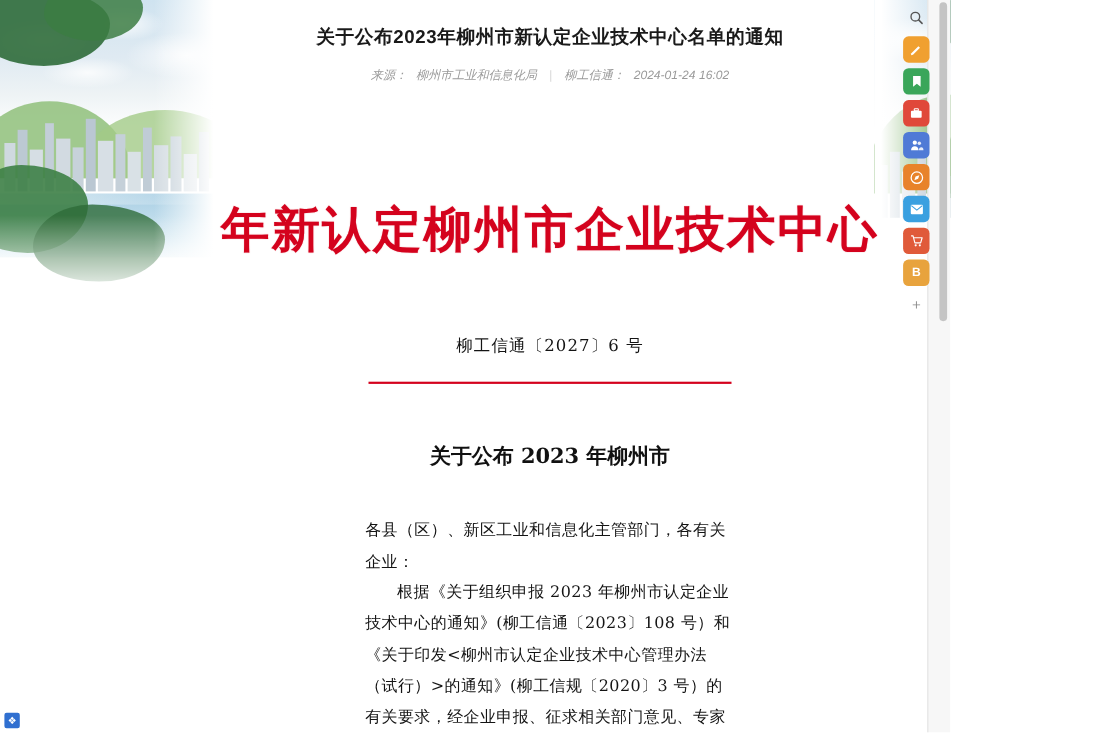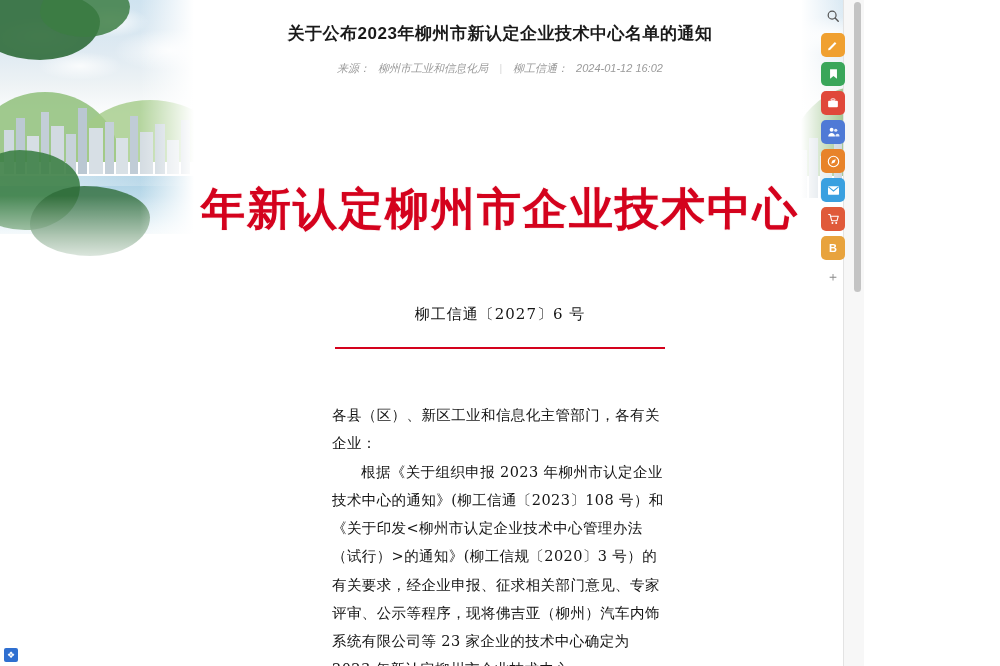--- a/index.html
+++ b/index.html
@@ -295,30 +295,31 @@
 
     <div class="fade-bottom"></div>
     <div class="fade-inner-right"></div>
   </div>
 
   <div class="doc-header">
     <div class="doc-title">关于公布2023年柳州市新认定企业技术中心名单的通知</div>
     <div class="doc-meta">
       <span>来源：</span><span>柳州市工业和信息化局</span>
       <span class="meta-sep">|</span>
-      <span>柳工信通：</span><span>2024-01-12 16:02</span>
+      <span>柳工信通：</span><span>2024-01-24 16:02</span>
     </div>
   </div>
 
   <div class="doc-body">
     <div class="red-heading">年新认定柳州市企业技术中心</div>
     <div class="doc-number">柳工信通〔2027〕6 号</div>
     <div class="red-rule"></div>
 
     <div class="subject">
+      <div>关于公布 2023 年柳州市</div>
     </div>
 
     <div class="para first">各县（区）、新区工业和信息化主管部门，各有关企业：</div>
     <div class="para indent">根据《关于组织申报 2023 年柳州市认定企业技术中心的通知》(柳工信通〔2023〕108 号）和《关于印发&lt;柳州市认定企业技术中心管理办法（试行）&gt;的通知》(柳工信规〔2020〕3 号）的有关要求，经企业申报、征求相关部门意见、专家评审、公示等程序，现将佛吉亚（柳州）汽车内饰系统有限公司等 23 家企业的技术中心确定为 2023 年新认定柳州市企业技术中心。</div>
   </div>
 
   <div class="rail"></div>
 
   <div class="scroll-track">
     <div class="scroll-thumb"></div>

